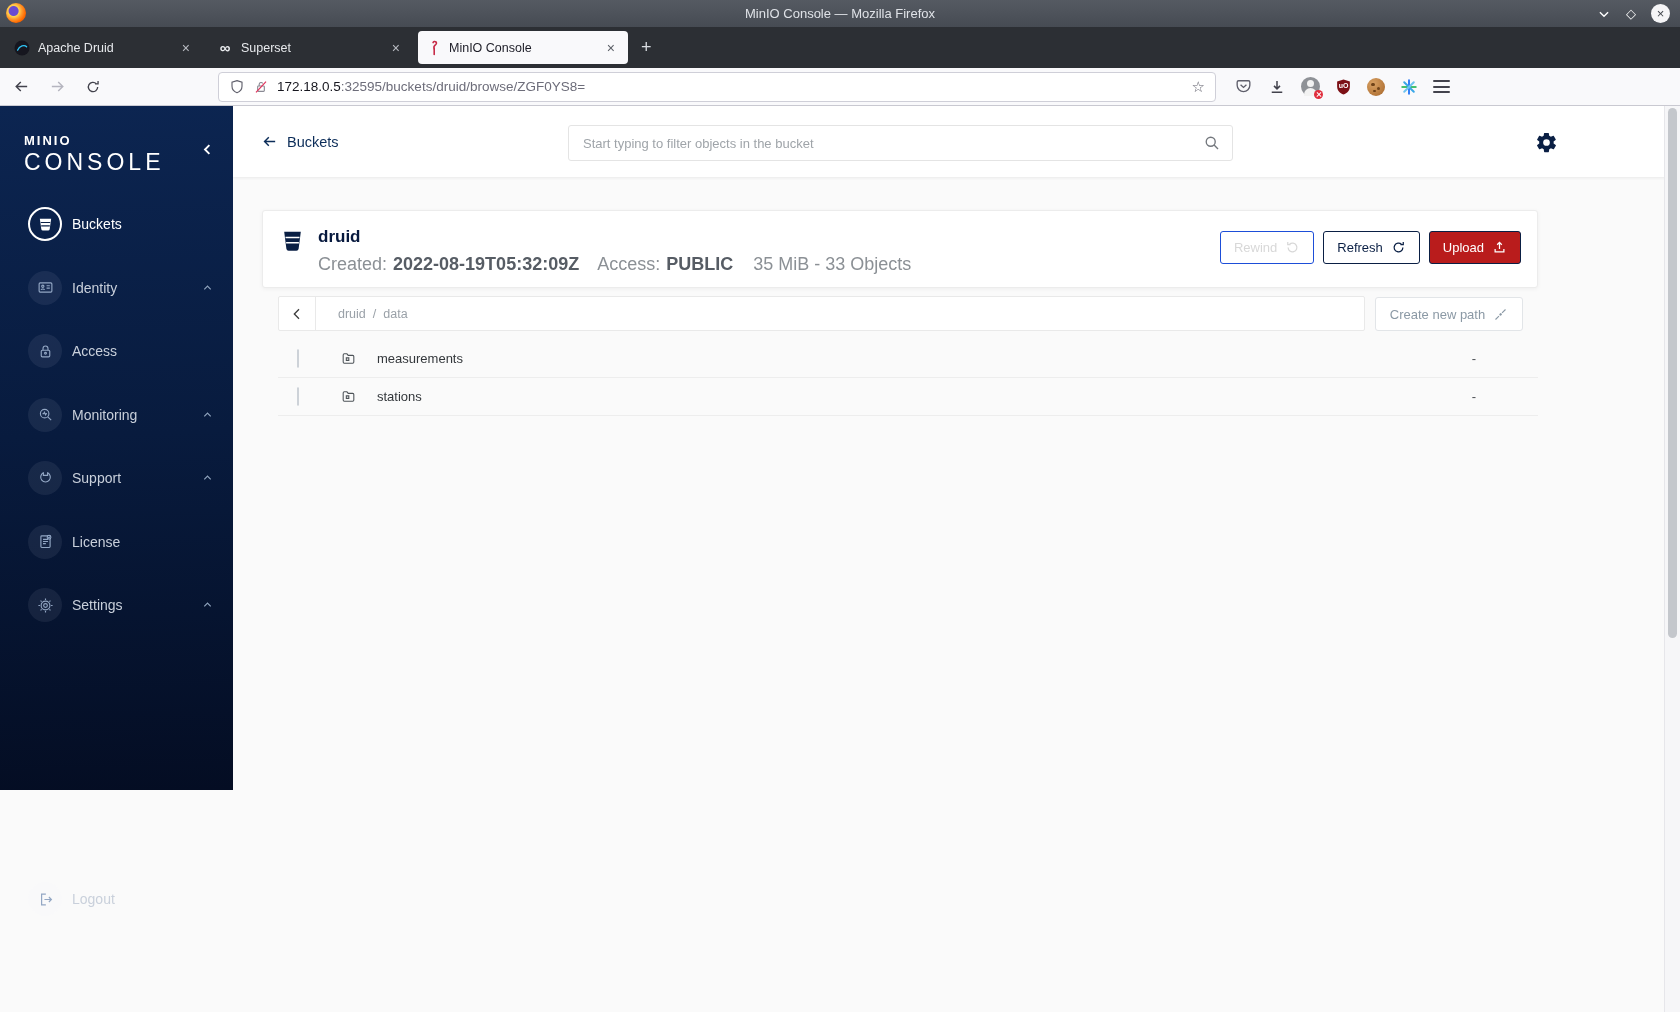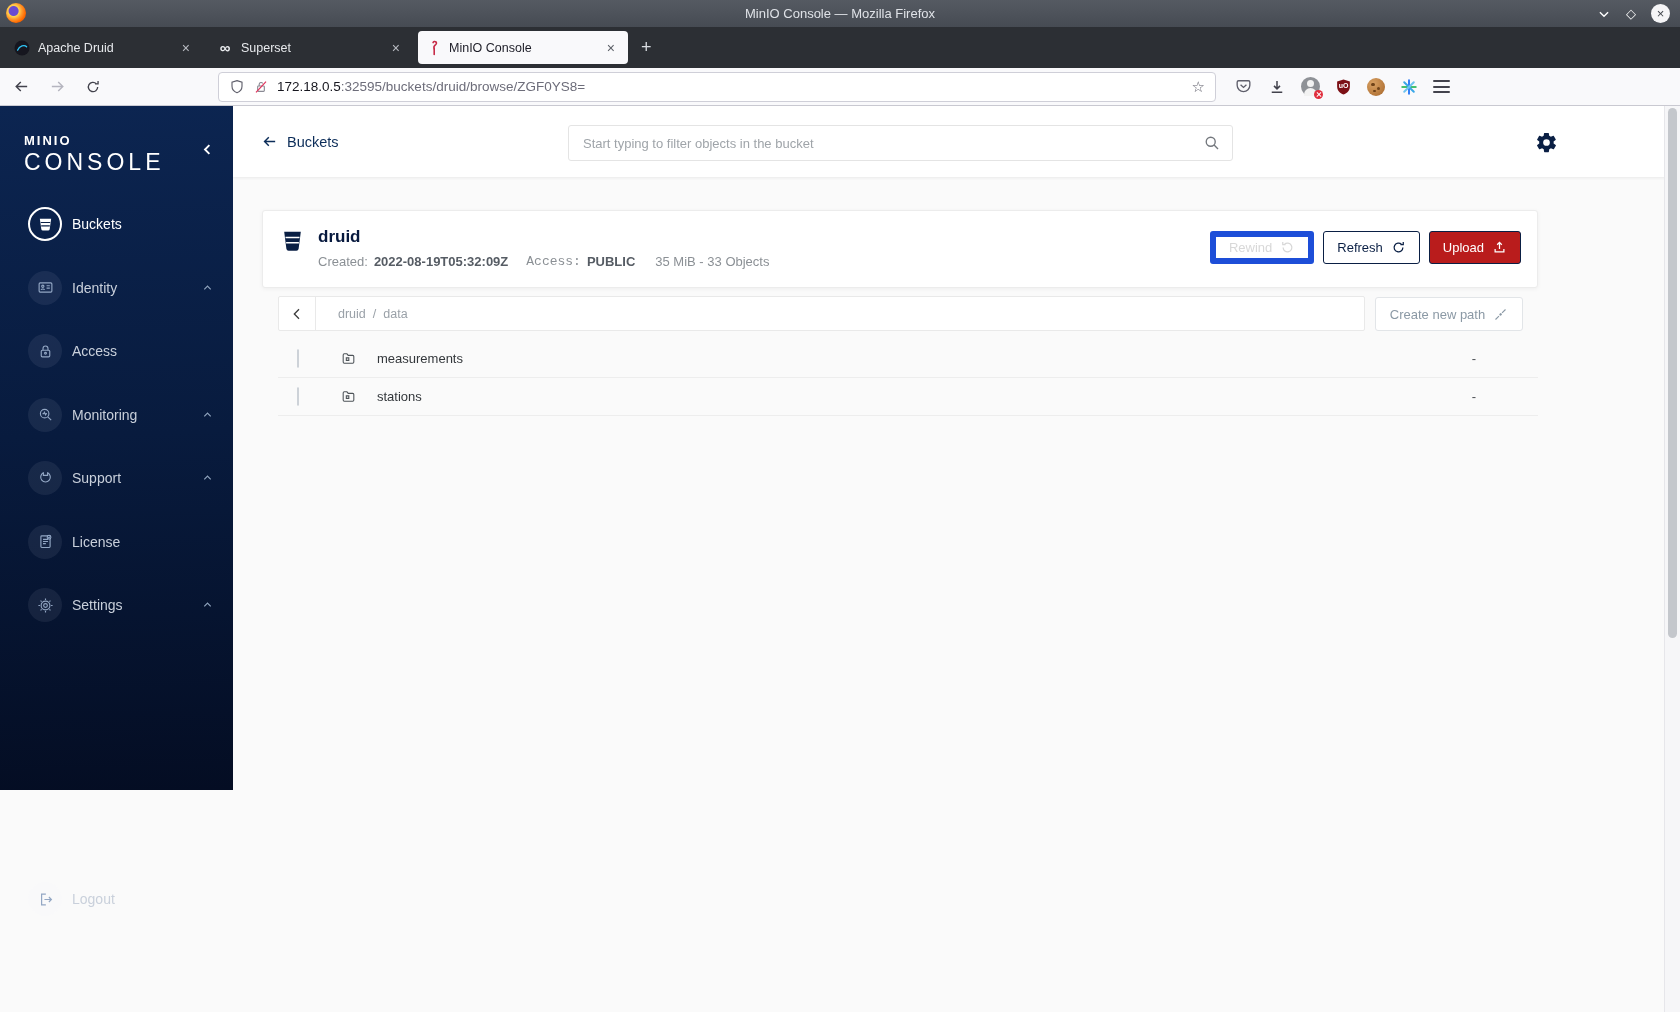--- a/index.html
+++ b/index.html
@@ -90,29 +90,29 @@
   .header-gear { position:absolute; left:1302px; top:25px; }
 
   .page-scrollbar { position:absolute; right:0; top:0; width:16px; height:906px;
     background:#f6f6f8; border-left:1px solid #e6e6ea; }
   .page-scrollthumb { position:absolute; left:3px; top:2px; width:9px; height:530px; background:#c4c7cc; border-radius:5px; }
 
   .bucket-card { position:absolute; left:29px; top:104px; width:1276px; height:78px; background:#fff;
     border:1px solid #ececec; border-radius:3px; box-shadow:0 1px 4px rgba(0,0,0,0.05); }
   .bucket-glyph { position:absolute; left:19px; top:18px; }
   .bucket-title { position:absolute; left:55px; top:16px; font-size:17px; font-weight:700; color:#07193e; }
-  .bucket-meta { position:absolute; left:55px; top:43px; font-size:13px; color:#8b9095;
+  .bucket-meta { position:absolute; left:55px; top:43px; font-size:18px; color:#8b9095;
     display:flex; align-items:center; }
   .meta-val { font-weight:700; color:#565c64; margin-left:6px; }
-  .meta-gap { margin-left:18px;font-family:Liberation Mono, monospace; }
+  .meta-gap { margin-left:18px; }
   .usage { margin-left:20px; }
   .card-actions { position:absolute; right:16px; top:20px; display:flex; gap:9px; }
   .btn { height:33px; border-radius:3px; font-size:13px; display:flex; align-items:center; gap:8px;
     padding:0 13px; font-family:"Liberation Sans",sans-serif; background:#fff; }
-  .btn-rewind { border:6px solid #1d4ed8; color:#d8d8d8; }
+  .btn-rewind { border:1px solid #1d4ed8; color:#d8d8d8; }
   .btn-refresh { border:1px solid #0a1f44; color:#0a1f44; }
   .btn-upload { border:1px solid #0a1f44; background:#b91c1c; color:#fff; }
 
   .browse-bar { position:absolute; left:45px; top:190px; width:1087px; height:35px; background:#fff;
     border:1px solid #e9e9e9; border-radius:2px; display:flex; align-items:stretch; }
   .crumb-back { width:37px; border-right:1px solid #e9e9e9; display:flex; align-items:center; justify-content:center; }
   .crumbs { display:flex; align-items:center; padding-left:22px; gap:7px; font-size:12.5px; color:#9aa1a8; }
   .btn-newpath { position:absolute; left:1142px; top:191px; width:148px; height:34px; background:#fff;
     border:1px solid #e2e5e8; border-radius:3px; color:#8b99a5; font-size:13px;
     display:flex; align-items:center; justify-content:center; gap:8px; }

